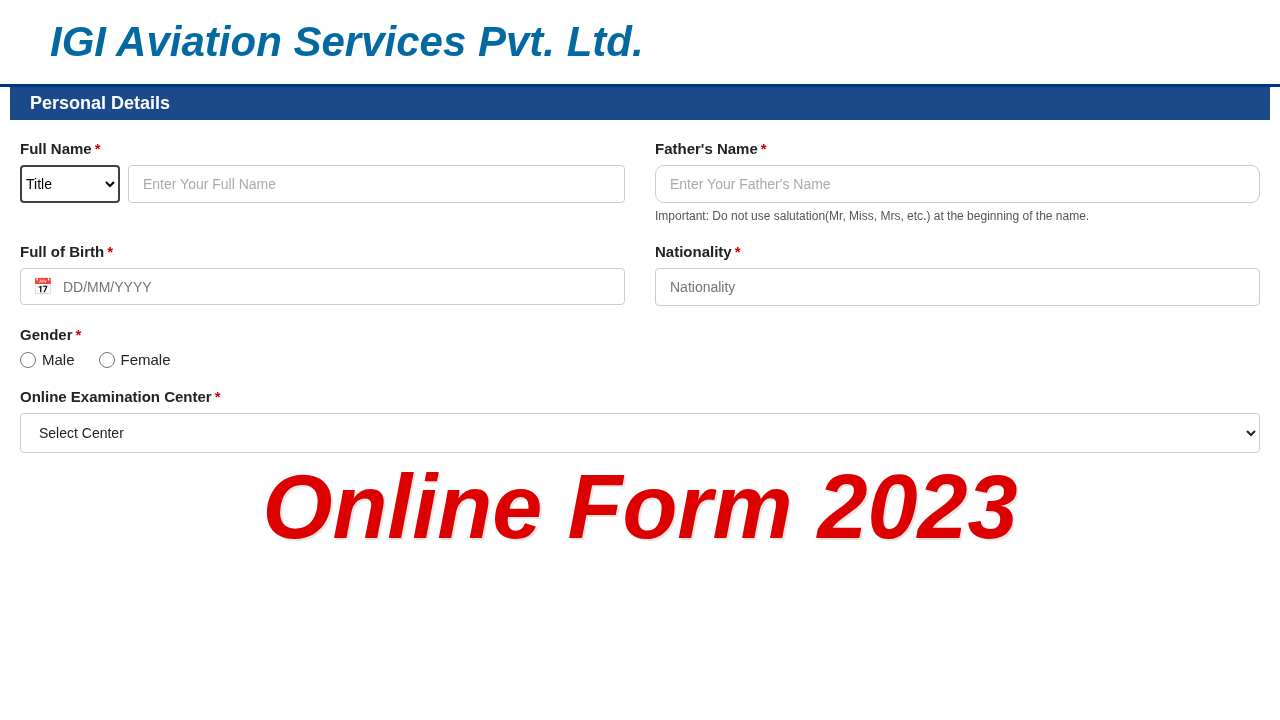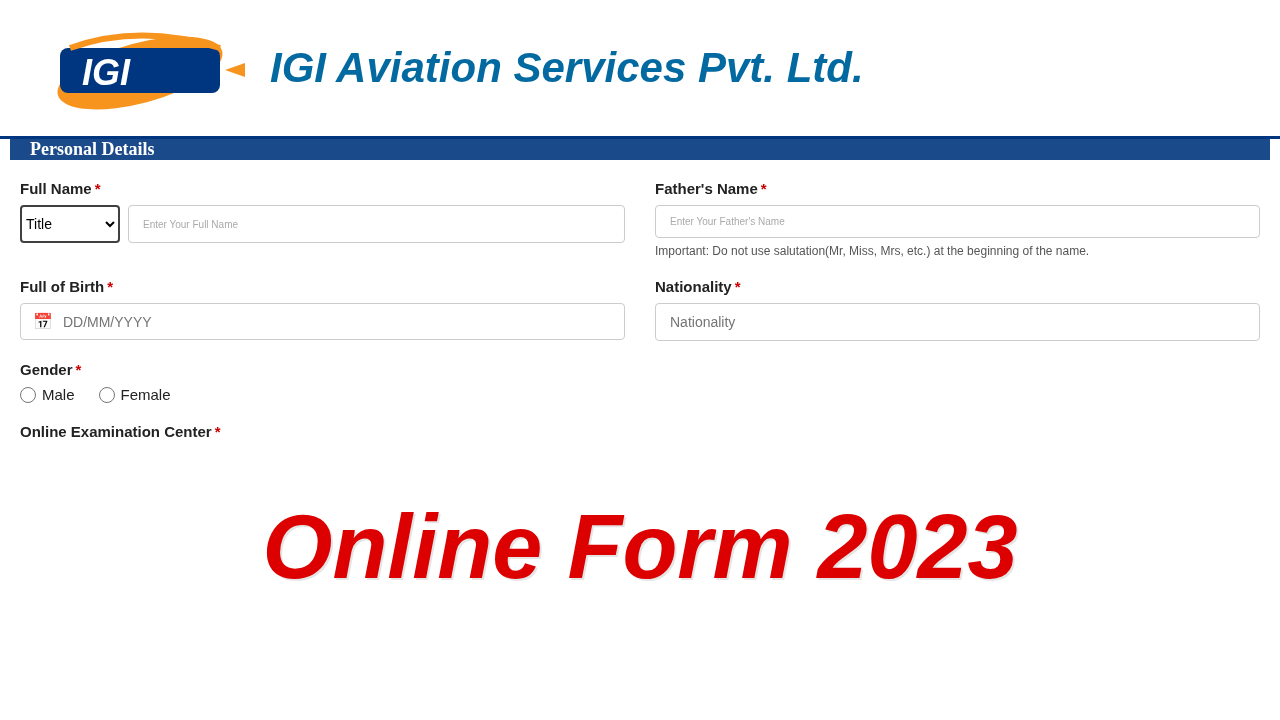--- a/index.html
+++ b/index.html
@@ -41,25 +41,24 @@
       font-weight: 900;
       color: #0369a1;
       margin-left: 20px;
       font-style: italic;
     }
 
     
     .section-header {
       background: #1a4a8a;
       color: #fff;
-      padding: 0 20px;
+      padding: 6px 20px;
       font-size: 18px;
       font-weight: bold;
       margin: 0 10px;
-      font-family: Liberation Serif, serif;
     }
 
     
     .form-container {
       padding: 20px 20px 20px 20px;
     }
 
     .form-row {
       display: flex;
       gap: 30px;
@@ -96,21 +95,21 @@
       font-size: 14px;
       background: #fff;
       cursor: pointer;
     }
 
     .text-input {
       flex: 1;
       padding: 10px 14px;
       border: 1px solid #ccc;
       border-radius: 4px;
-      font-size: 10px;
+      font-size: 14px;
       color: #999;
       width: 100%;
     }
 
     .text-input::placeholder {
       color: #aaa;
     }
 
     .hint-text {
       font-size: 12px;
@@ -180,21 +179,21 @@
       font-size: 14px;
       color: #222;
       background: #fff;
       appearance: auto;
       cursor: pointer;
     }
 
     
     .overlay-text {
       position: absolute;
-      top: 496px;
+      top: 456px;
       left: 50%;
       transform: translateX(-50%);
       font-size: 90px;
       font-weight: 900;
       color: #dd0000;
       font-style: italic;
       white-space: nowrap;
       z-index: 10;
       pointer-events: none;
       font-family: Arial Black, Arial, sans-serif;
@@ -207,35 +206,20 @@
       min-height: 720px;
       background: #fff;
     }
   </style>
 </head>
 <body>
 
 <div class="page-wrapper">
 
   <div class="header">
-    <div class="logo-container">
-
-      <svg class="logo-svg" viewBox="0 0 220 100" xmlns="http://www.w3.org/2000/svg">
-
-        <ellipse cx="110" cy="55" rx="85" ry="30" fill="#f7941d" transform="rotate(-15 110 55)"></ellipse>
-
-        <rect x="30" y="30" width="160" height="45" rx="8" fill="#003580"></rect>
-
-        <text x="52" y="67" font-family="Arial Black, Arial" font-size="36" font-weight="900" fill="white" font-style="italic">IGI</text>
-
-        <polygon points="195,52 215,45 215,59" fill="#f7941d"></polygon>
-
-        <path d="M40,30 Q110,5 190,30" stroke="#f7941d" stroke-width="6" fill="none"></path>
-      </svg>
-    </div>
     <div class="company-name">IGI Aviation Services Pvt. Ltd.</div>
   </div>
 
   <div class="section-header">
     <span>Personal Details</span>
   </div>
 
   <div class="form-container">
 
     <div class="form-row">
@@ -254,21 +238,21 @@
             <option>Dr</option>
           </select>
           <input type="text" class="text-input" placeholder="Enter Your Full Name" style="">
         </div>
       </div>
 
       <div class="form-group">
         <label class="form-label">
           <span>Father's Name</span><span class="required">*</span>
         </label>
-        <input type="text" class="text-input" style="width: 100%;" placeholder="Enter Your Father's Name">
+        <input type="text" class="text-input" style="width: 100%; border-radius: 9px;" placeholder="Enter Your Father's Name">
         <div class="hint-text">Important: Do not use salutation(Mr, Miss, Mrs, etc.) at the beginning of the name.</div>
       </div>
 
     </div>
 
     <div class="form-row">
 
       <div class="form-group">
         <label class="form-label">
           <span>Full of Birth</span><span class="required">*</span>
@@ -307,20 +291,23 @@
       <div class="form-group"></div>
     </div>
 
     <div class="form-row">
 
 
       <div class="form-group">
         <label class="form-label">
           <span>Online Examination Center</span><span class="required">*</span>
         </label>
+        <select class="dropdown-select">
+          <option value="">Select Center</option>
+        </select>
       </div>
 
     </div>
 
   </div>
 
   <div class="overlay-text">Online Form 2023</div>
 
 </div>
 

